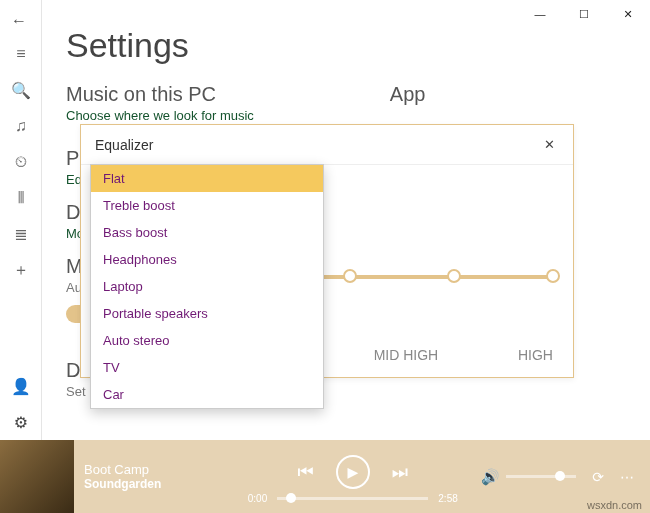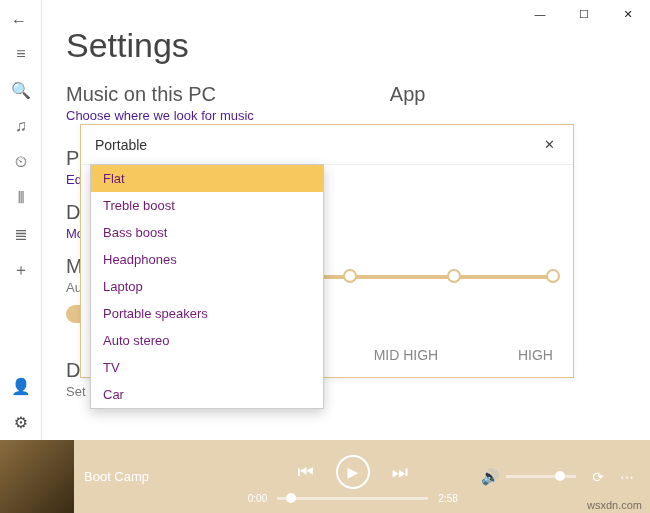--- a/index.html
+++ b/index.html
@@ -16,21 +16,21 @@
 .rail .spacer { flex: 1; }
 
 
 .backbtn { position: absolute; top: 6px; left: 6px; width: 26px; height: 26px; display: flex; align-items: center; justify-content: center; color: #555; z-index: 20; }
 
 
 .content { position: absolute; left: 42px; right: 0; top: 0; bottom: 73px; padding: 18px 24px 0 24px; overflow: hidden; }
 .h1 { font-size: 34px; font-weight: 300; color: #444; margin: 8px 0 18px 0; }
 .section-row { display: flex; gap: 60px; }
 .h2 { font-size: 20px; font-weight: 400; color: #555; margin-bottom: 2px; }
-.sub { font-size: 13px; color: #4c1d95; margin-bottom: 14px; }
+.sub { font-size: 13px; color: #14532d; margin-bottom: 14px; }
 .h2b { font-size: 20px; font-weight: 400; color: #555; margin: 10px 0 2px 0; }
 .subgray { font-size: 13px; color: #777; margin-bottom: 10px; }
 .togglepill { width: 44px; height: 18px; background: #e3c38a; border-radius: 9px; position: relative; }
 .togglepill::after { content: ""; position: absolute; width: 10px; height: 10px; background: #fff; border-radius: 50%; top: 4px; right: 4px; }
 
 
 .eq { position: absolute; left: 80px; top: 124px; width: 494px; height: 254px; border: 1px solid #e3c38a; background: #fff; z-index: 10; box-shadow: 0 2px 6px rgba(0,0,0,0.06); }
 .eq-head { display: flex; align-items: center; justify-content: space-between; padding: 10px 14px; border-bottom: 1px solid #eee; font-size: 14px; color: #333; }
 .eq-close { font-size: 13px; color: #444; padding: 2px 4px; }
 .eq-body { position: relative; height: 210px; }
@@ -105,21 +105,21 @@
   <div class="sub">Mo</div>
   <div class="h2b">Me</div>
   <div class="subgray">Auto</div>
   <div class="togglepill"></div>
   <div class="h2b" style="margin-top:36px">Disp</div>
   <div class="subgray">Set Now Playing artist art as my lock screen</div>
 </div>
 
 <div class="eq">
   <div class="eq-head">
-    <span>Portable</span>
+    <span>Equalizer</span>
     <span class="eq-close">✕</span>
   </div>
   <div class="eq-body">
     <div class="eq-track">
       <div class="eq-thumb" style="left:55%"></div>
       <div class="eq-thumb" style="left:78%"></div>
       <div class="eq-thumb" style="left:100%"></div>
     </div>
     <div class="eq-labels">
       <span style="visibility:hidden">.</span>
@@ -140,20 +140,21 @@
   <div class="preset">Portable speakers</div>
   <div class="preset">Auto stereo</div>
   <div class="preset">TV</div>
   <div class="preset">Car</div>
 </div>
 
 <div class="player">
   <div class="art"></div>
   <div class="trackinfo">
     <div class="tt">Boot Camp</div>
+    <div class="ar">Soundgarden</div>
   </div>
   <div class="ctrls">
     <div class="cbtns">
       <span class="cb">⏮</span>
       <span class="cb play">▶</span>
       <span class="cb">⏭</span>
     </div>
     <div class="progress">
       <span>0:00</span>
       <div class="pbar">

